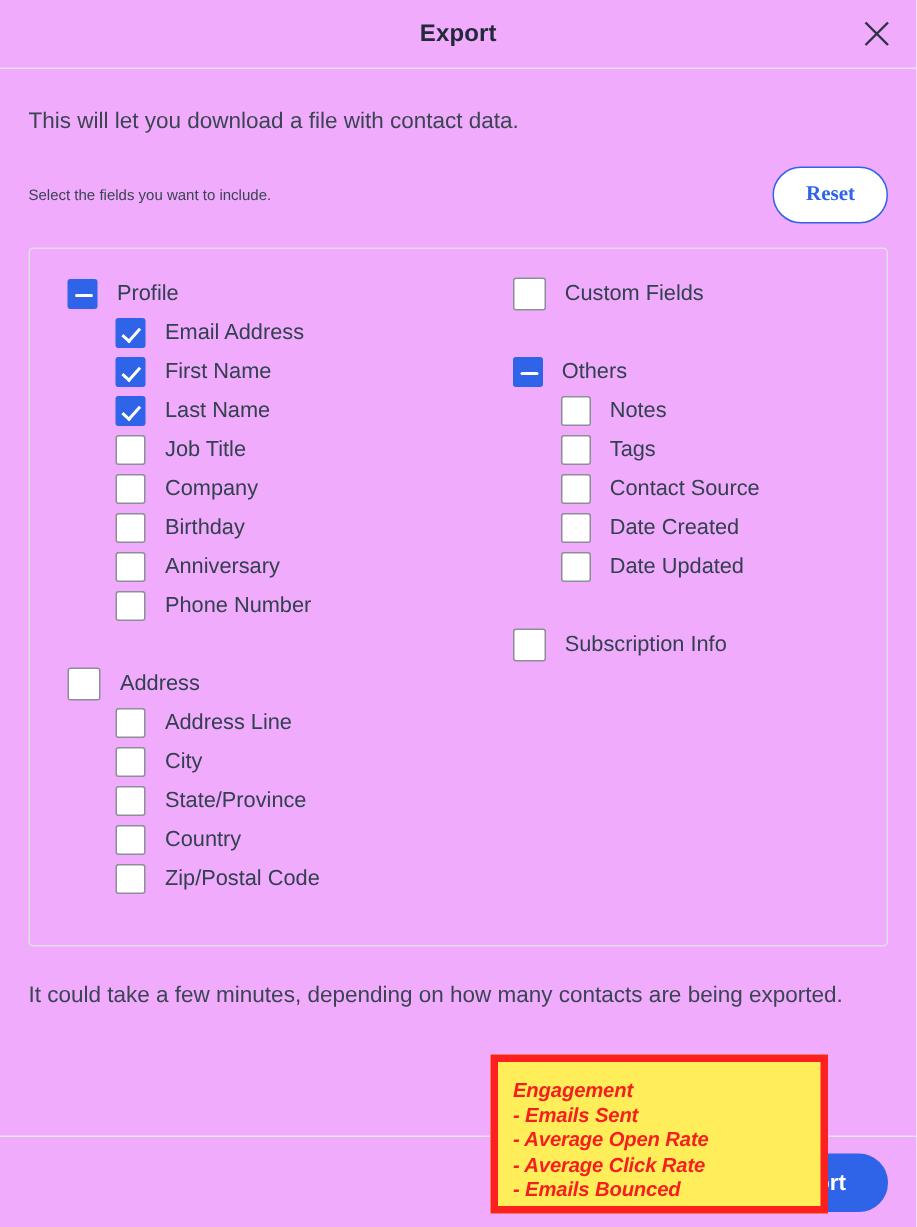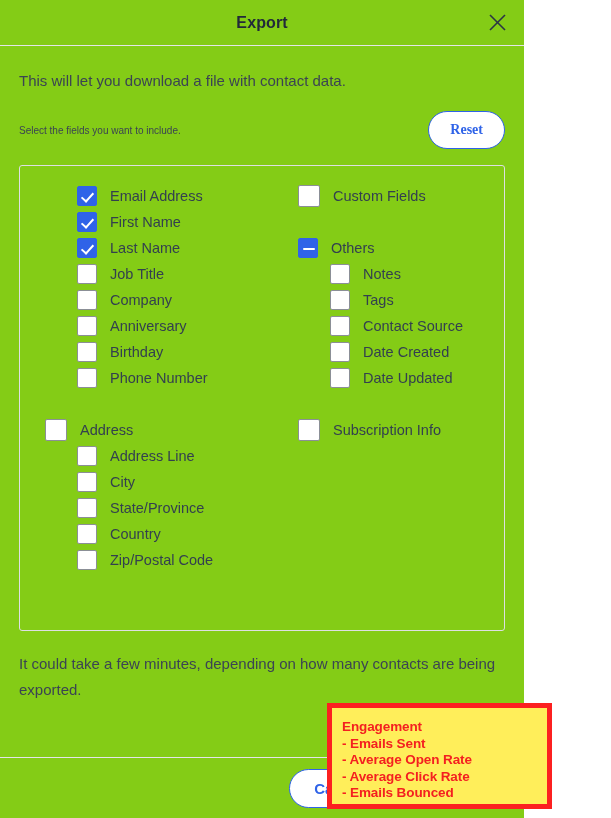--- a/index.html
+++ b/index.html
@@ -4,21 +4,21 @@
 <style>
   * { box-sizing: border-box; margin: 0; padding: 0; }
   html, body {
     width: 611px; height: 818px;
     background: #ffffff;
     font-family: "Liberation Sans", sans-serif;
     color: #2b3445;
     overflow: hidden;
   }
 
-  .modal { position: relative; width: 524px; height: 818px; background:#84cc16; }
+  .modal { position: relative; width: 611px; height: 818px; background:#f0abfc; }
 
   
   .modal-header {
     position: relative;
     height: 46px;
     border-bottom: 1px solid #e3e5e8;
     display: flex; align-items: center; justify-content: center;
   }
   .modal-title {
     font-size: 16px;
@@ -134,20 +134,21 @@
     z-index: 20;
     padding: 11px 0 0 10px;
   }
   .annotation .ann-line {
     color: #f42020;
     font-size: 13.5px;
     font-weight: bold;
     line-height: 16.5px;
     white-space: nowrap;
     letter-spacing: -0.1px;
+    font-style: italic;
   }
 
   
   .tail-text {
     margin-top: 20px;
     font-size: 15px;
     color: #3b4453;
     line-height: 26px;
     max-width: 545px;
   }
@@ -194,20 +195,24 @@
     <div class="intro-line">This will let you download a file with contact data.</div>
 
     <div class="select-row">
       <div class="select-text">Select the fields you want to include.</div>
       <button class="reset-btn">Reset</button>
     </div>
 
     <div class="fields-panel">
       <div class="col left" id="col-left">
           <div class="grp">
+            <div class="cb-row">
+              <span class="cb indeterminate"></span>
+              <span class="cb-label">Profile</span>
+            </div>
             <div class="cb-row child">
               <span class="cb checked"></span>
               <span class="cb-label">Email Address</span>
             </div>
             <div class="cb-row child">
               <span class="cb checked"></span>
               <span class="cb-label">First Name</span>
             </div>
             <div class="cb-row child">
               <span class="cb checked"></span>
@@ -216,25 +221,25 @@
             <div class="cb-row child">
               <span class="cb"></span>
               <span class="cb-label">Job Title</span>
             </div>
             <div class="cb-row child">
               <span class="cb"></span>
               <span class="cb-label">Company</span>
             </div>
             <div class="cb-row child">
               <span class="cb"></span>
+              <span class="cb-label">Birthday</span>
+            </div>
+            <div class="cb-row child">
+              <span class="cb"></span>
               <span class="cb-label">Anniversary</span>
-            </div>
-            <div class="cb-row child">
-              <span class="cb"></span>
-              <span class="cb-label">Birthday</span>
             </div>
             <div class="cb-row child">
               <span class="cb"></span>
               <span class="cb-label">Phone Number</span>
             </div>
           </div>
           <div class="grp">
             <div class="cb-row">
               <span class="cb big"></span>
               <span class="cb-label">Address</span>

